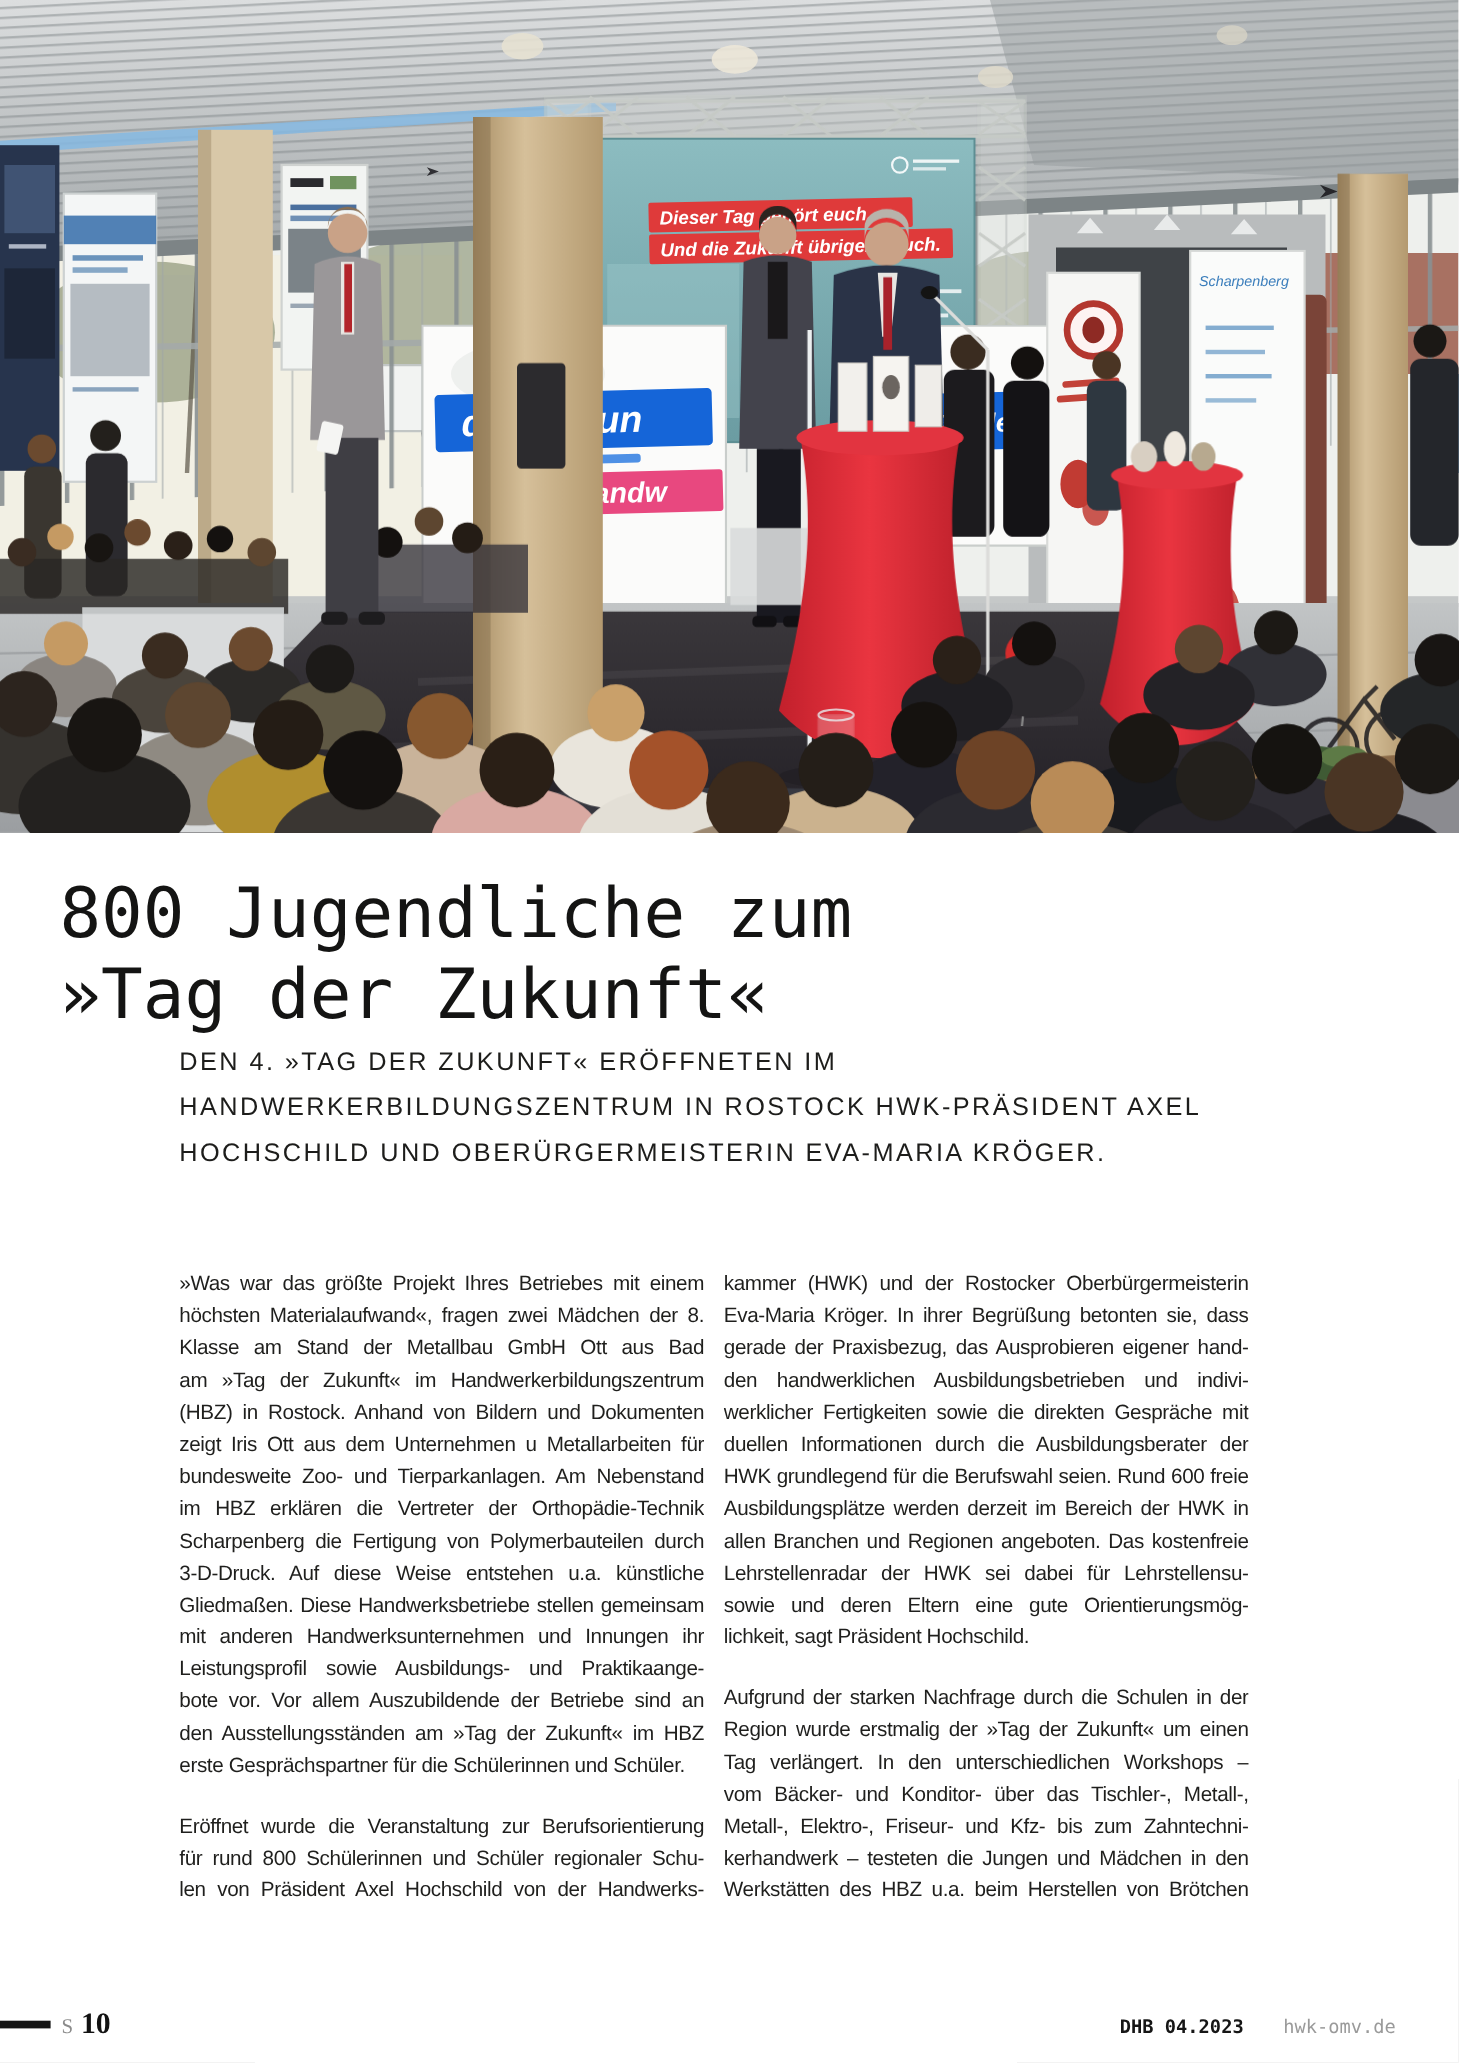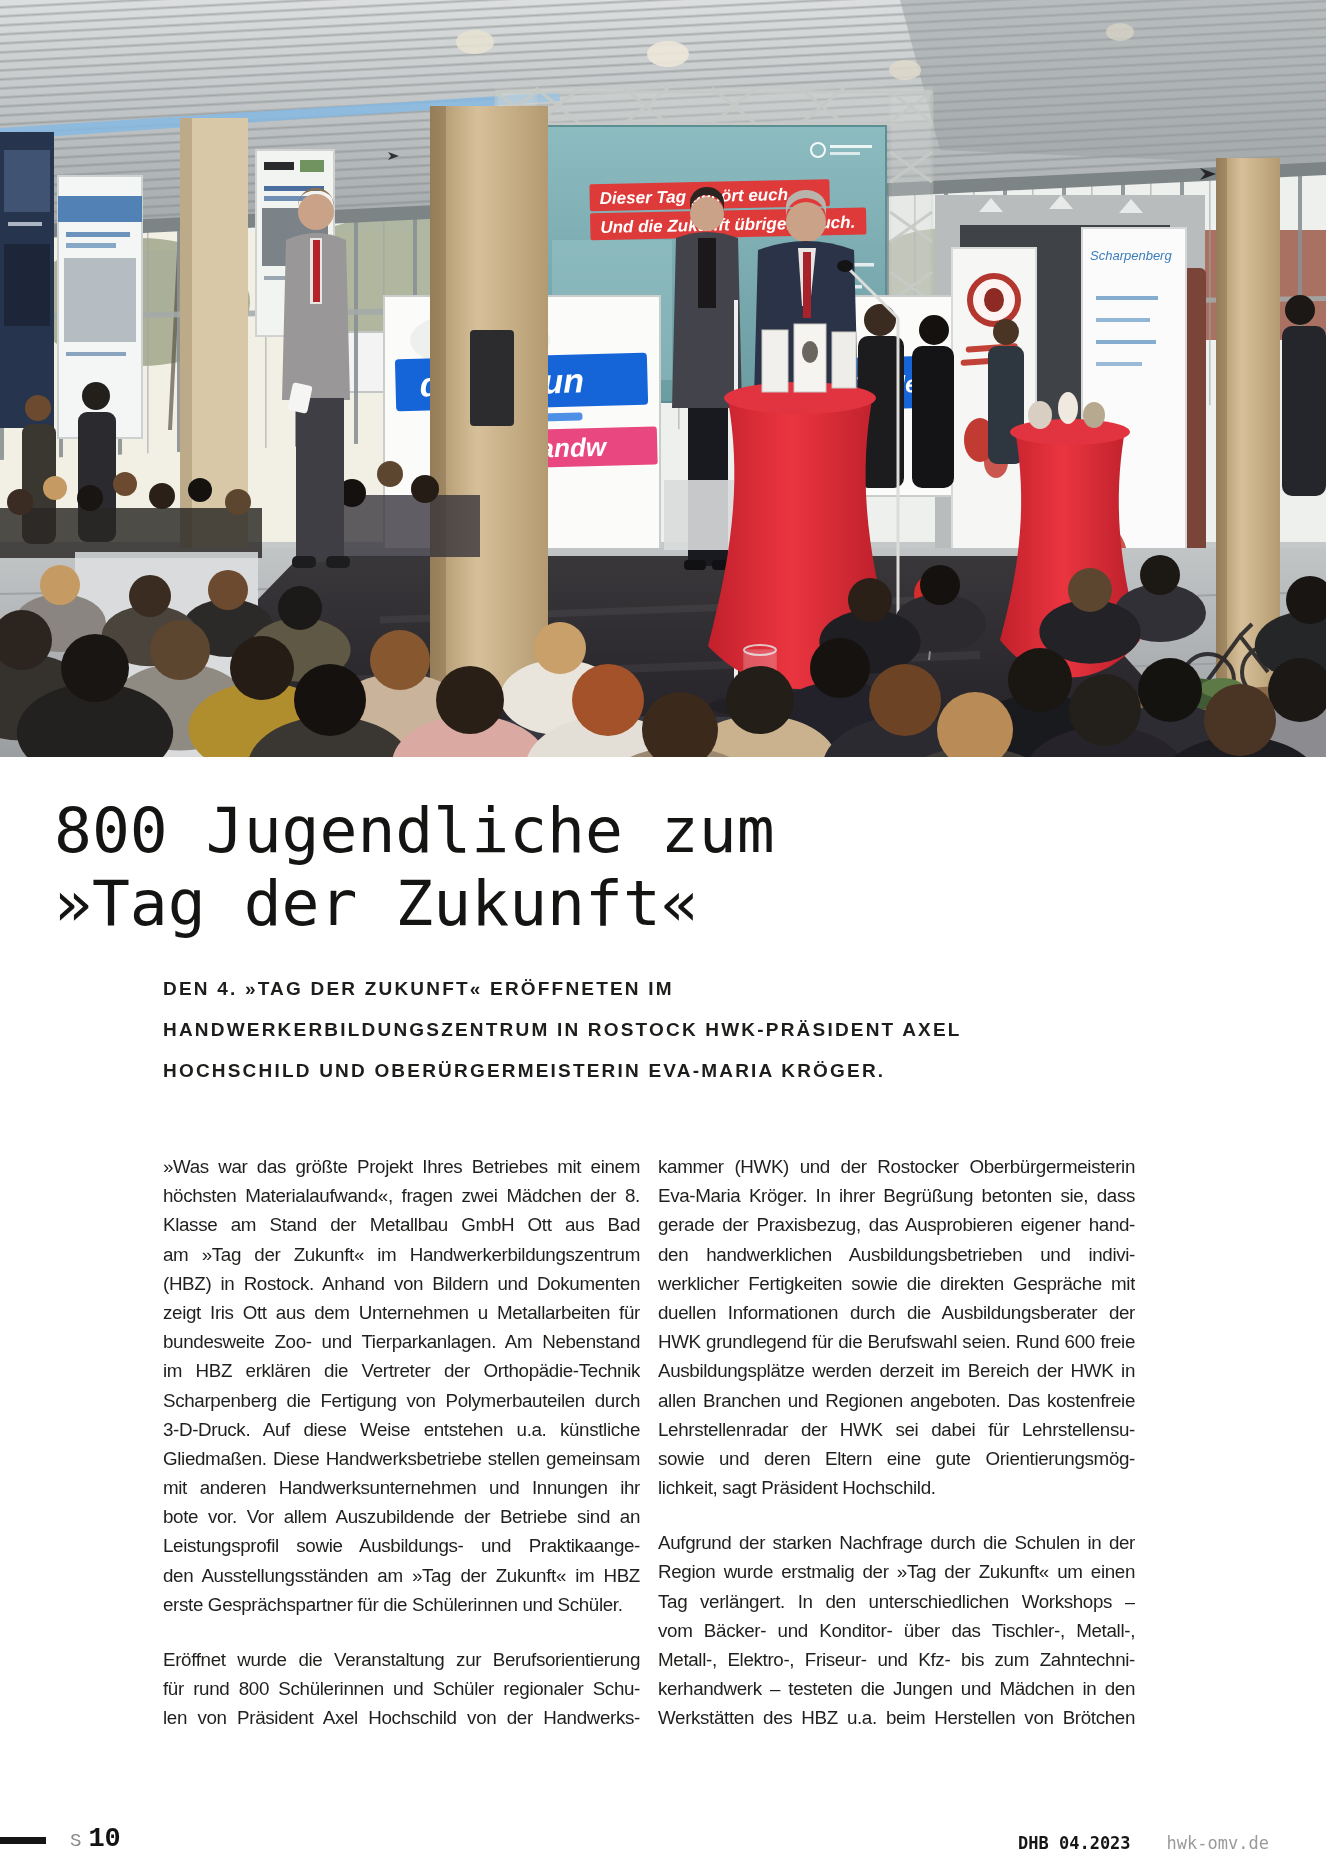--- a/index.html
+++ b/index.html
@@ -5,32 +5,32 @@
   html,body{margin:0;padding:0;background:#e9e9e9}
   .page{position:relative;width:1326px;height:1875px;background:#ffffff;margin:0 auto;
         font-family:"Liberation Sans",sans-serif;overflow:hidden}
   .photo{position:absolute;left:0;top:0;width:1326px;height:757px;margin:0}
   .photo svg{display:block;width:1326px;height:757px}
   .photo text{font-family:"Liberation Sans",sans-serif}
 
   h1.headline{position:absolute;left:52px;top:792px;margin:2px;
       font-family:"DejaVu Sans Mono",monospace;font-weight:500;font-size:63px;line-height:73px;
       color:#141413;white-space:nowrap;letter-spacing:0}
-  .standfirst{position:absolute;left:163px;top:968px;width:1010px;
-      font-weight:700;font-size:19px;line-height:41px;letter-spacing:2.2px;color:#1d1d1b}
+  .standfirst{position:absolute;left:163px;top:945px;width:1010px;
+      font-weight:400;font-size:23px;line-height:41px;letter-spacing:2.2px;color:#1d1d1b}
   .standfirst div{white-space:nowrap}
 
   .columns{position:absolute;left:163px;top:1152px;width:972px;display:flex;gap:18px}
   .col{width:477px;font-size:18.8px;line-height:29.2px;letter-spacing:-0.35px;color:#1f1f1d}
   .para{margin:0 0 26px 0}
   .bline{text-align:justify;text-align-last:justify;height:29.2px;overflow:hidden}
   .bline.last{text-align-last:left}
 
   .footer-rule{position:absolute;left:0;top:1837px;width:46px;height:7px;background:#151515}
-  .footer-page{position:absolute;left:70px;top:1824px;font-family:Liberation Mono, monospace;white-space:nowrap}
+  .footer-page{position:absolute;left:56px;top:1824px;font-family:Liberation Serif, serif;white-space:nowrap}
   .footer-page .pfx{font-size:19px;color:#8b8b8b;vertical-align:baseline}
   .footer-page .num{font-size:27px;font-weight:700;color:#121212;margin-left:7px}
   .footer-right{position:absolute;left:1018px;top:1833px;font-family:"DejaVu Sans Mono",monospace;
       font-size:17px;white-space:nowrap}
   .footer-right .issue{font-weight:700;color:#161616}
   .footer-right .site{color:#9a9a9a;margin-left:36px;font-weight:500}
 </style>
 </head>
 <body>
 
@@ -465,22 +465,22 @@
           <div class="bline">Klasse am Stand der Metallbau GmbH Ott aus Bad Doberan</div>
           <div class="bline">am »Tag der Zukunft« im Handwerkerbildungszentrum</div>
           <div class="bline">(HBZ) in Rostock. Anhand von Bildern und Dokumenten</div>
           <div class="bline">zeigt Iris Ott aus dem Unternehmen u Metallarbeiten für</div>
           <div class="bline">bundesweite Zoo- und Tierparkanlagen. Am Nebenstand</div>
           <div class="bline">im HBZ erklären die Vertreter der Orthopädie-Technik</div>
           <div class="bline">Scharpenberg die Fertigung von Polymerbauteilen durch</div>
           <div class="bline">3-D-Druck. Auf diese Weise entstehen u.a. künstliche</div>
           <div class="bline">Gliedmaßen. Diese Handwerksbetriebe stellen gemeinsam</div>
           <div class="bline">mit anderen Handwerksunternehmen und Innungen ihr</div>
+          <div class="bline">Leistungsprofil sowie Ausbildungs- und Praktikaange-</div>
           <div class="bline">bote vor. Vor allem Auszubildende der Betriebe sind an</div>
-          <div class="bline">Leistungsprofil sowie Ausbildungs- und Praktikaange-</div>
           <div class="bline">den Ausstellungsständen am »Tag der Zukunft« im HBZ</div>
           <div class="bline last">erste Gesprächspartner für die Schülerinnen und Schüler.</div>
         </div>
         <div class="para">
           <div class="bline">Eröffnet wurde die Veranstaltung zur Berufsorientierung</div>
           <div class="bline">für rund 800 Schülerinnen und Schüler regionaler Schu-</div>
           <div class="bline">len von Präsident Axel Hochschild von der Handwerks-</div>
         </div>
       </div>
     <div class="col">

